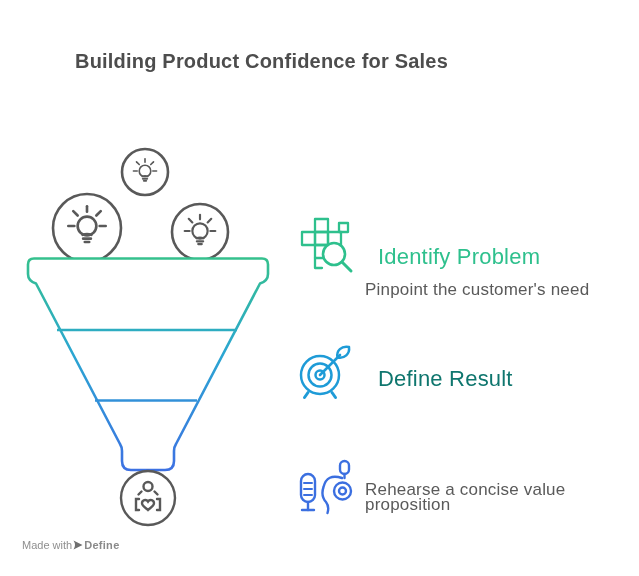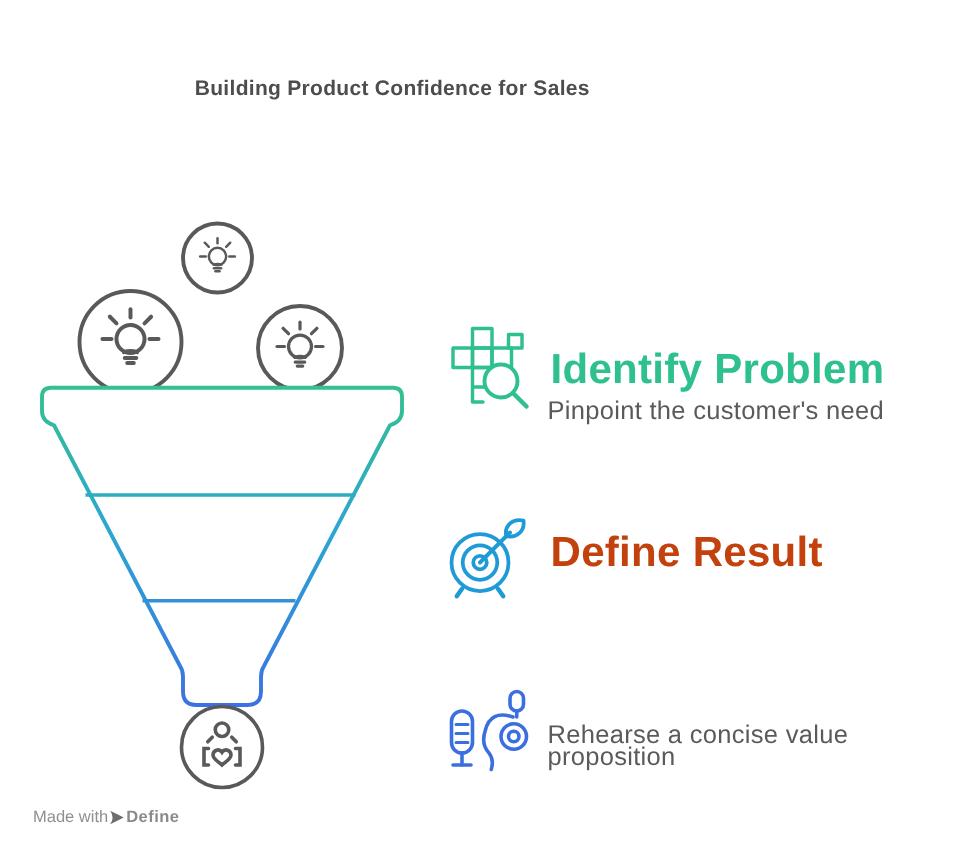--- a/index.html
+++ b/index.html
@@ -2,30 +2,30 @@
 <html><head>
 <meta charset="utf-8">
 <style>
   html,body{margin:0;padding:0;background:#fff;}
   #canvas{
     position:relative;width:639px;height:576px;background:#ffffff;overflow:hidden;
     font-family:"Liberation Sans","DejaVu Sans",sans-serif;
   }
   .page-title{
     position:absolute;top:50px;left:0;width:523px;text-align:center;
-    font-size:14px;font-weight:bold;color:#4d4d4d;letter-spacing:.2px;
+    font-size:20px;font-weight:bold;color:#4d4d4d;letter-spacing:.2px;
   }
   .illustration{position:absolute;left:0;top:0;}
   .step{position:absolute;}
   .step-icon{position:absolute;}
   .step-text{position:absolute;left:365px;width:265px;}
-  .step-title{margin:2px;font-size:28px;line-height:24px;font-weight:bold;letter-spacing:.2px;}
+  .step-title{margin:13px;font-size:22px;line-height:24px;font-weight:normal;letter-spacing:.2px;}
   .step-sub{margin:8px 0 0 0;font-size:17px;line-height:15px;color:#5a5a5a;letter-spacing:.2px;}
   .t1{color:#2ec08d;}
-  .t2{color:#c2410c;}
+  .t2{color:#0f766e;}
   .t3{color:#3b6fe0;}
   .watermark{
     position:absolute;left:22px;top:539px;display:flex;align-items:center;gap:0;
     font-size:11px;color:#8f8f8f;
   }
   .wm-brand{font-weight:bold;color:#8a8a8a;letter-spacing:.3px;}
   .wm-logo{display:inline-block;}
 </style>
 </head>
 <body>

